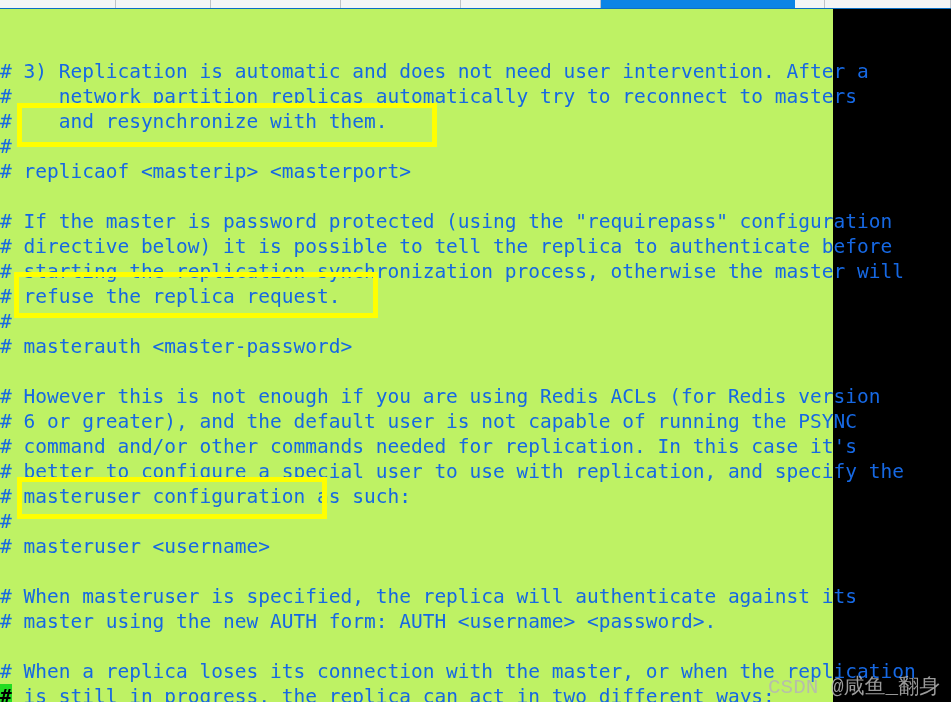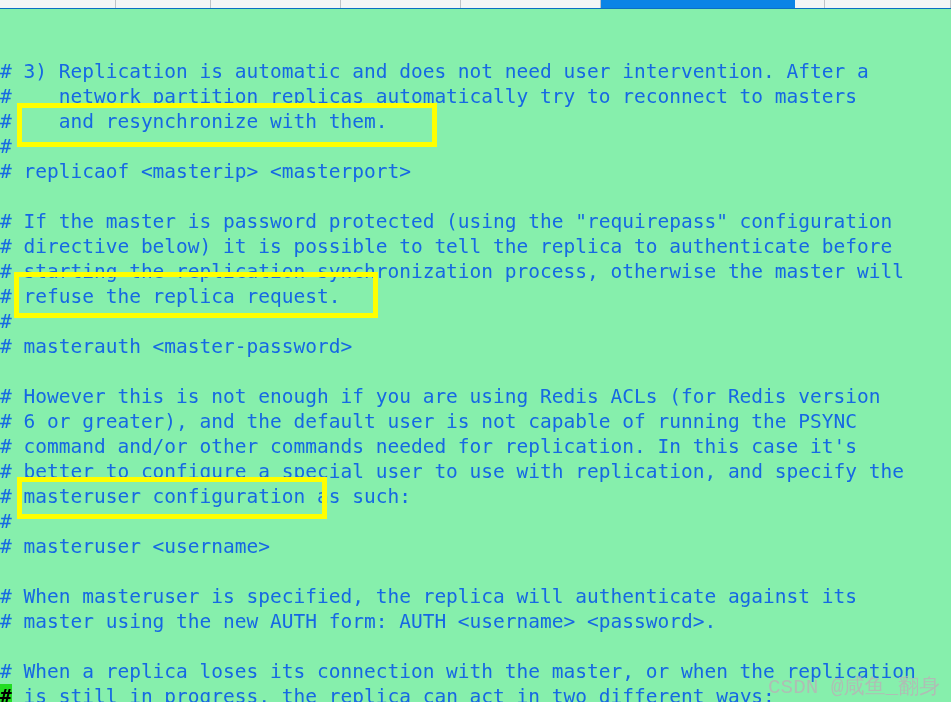--- a/index.html
+++ b/index.html
@@ -43,23 +43,23 @@
     width: 951px;
     height: 2px;
     background: #0b6fc4;
   }
 
   
   #terminal {
     position: absolute;
     left: 0;
     top: 9px;
-    width: 951px;
+    width: 833px;
     height: 693px;
-    background: #86efac;
+    background: #bef264;
     color: #1668e3;
     font-size: 19.5px;
     line-height: 25px;
     letter-spacing: 0px;
     white-space: pre;
   }
 
   .line {
     height: 25px;
     white-space: pre;

